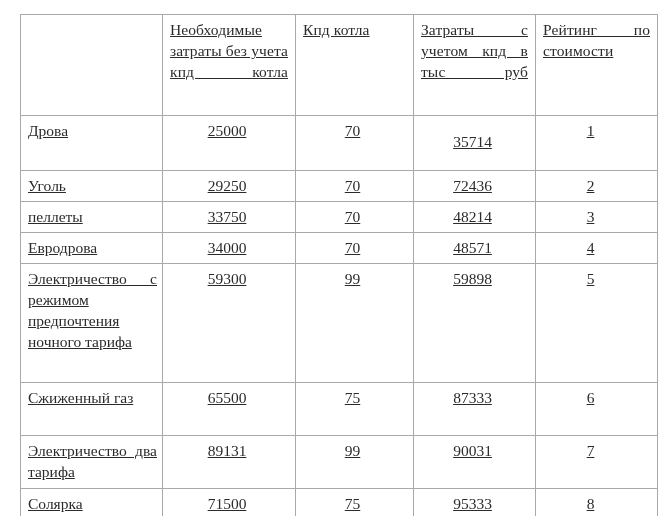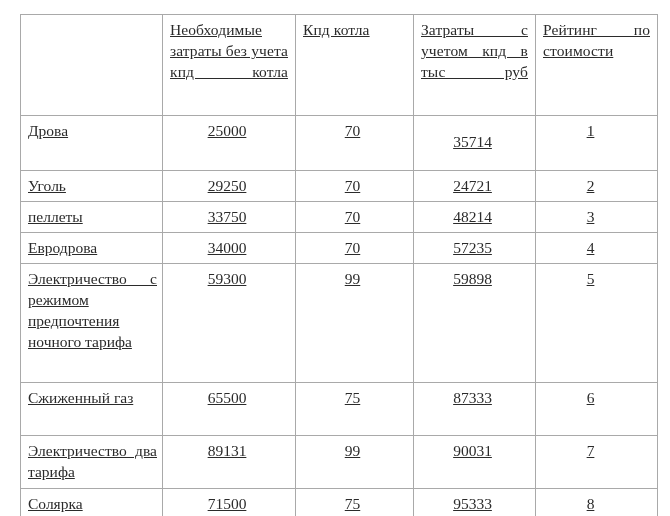--- a/index.html
+++ b/index.html
@@ -135,35 +135,35 @@
           <td class="num">70</td>
           <td class="num">
             <span class="second-line">35714</span>
           </td>
           <td class="rank">1</td>
         </tr>
         <tr class="r-1">
           <td class="name">Уголь</td>
           <td class="num">29250</td>
           <td class="num">70</td>
-          <td class="num">24721</td>
+          <td class="num">72436</td>
           <td class="rank">2</td>
         </tr>
         <tr class="r-1">
           <td class="name">пеллеты</td>
           <td class="num">33750</td>
           <td class="num">70</td>
           <td class="num">48214</td>
           <td class="rank">3</td>
         </tr>
         <tr class="r-1">
           <td class="name">Евродрова</td>
           <td class="num">34000</td>
           <td class="num">70</td>
-          <td class="num">57235</td>
+          <td class="num">48571</td>
           <td class="rank">4</td>
         </tr>
         <tr class="r-5">
           <td class="name">Электричество с режимом предпочтения ночного тарифа</td>
           <td class="num">59300</td>
           <td class="num">99</td>
           <td class="num">59898</td>
           <td class="rank">5</td>
         </tr>
         <tr class="r-2">

